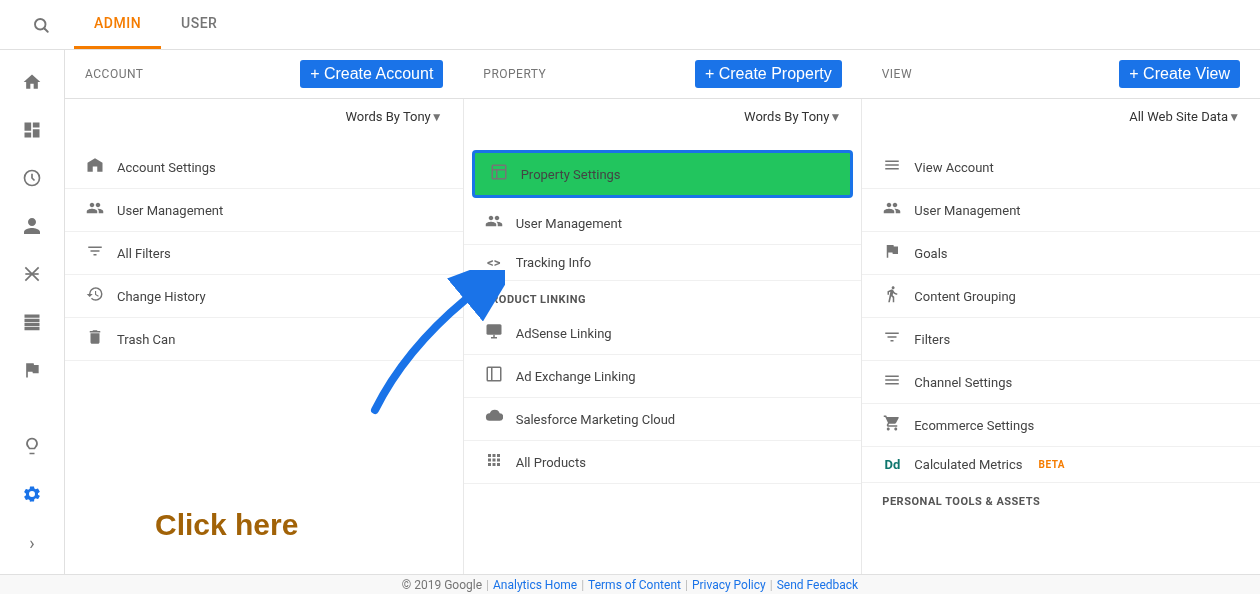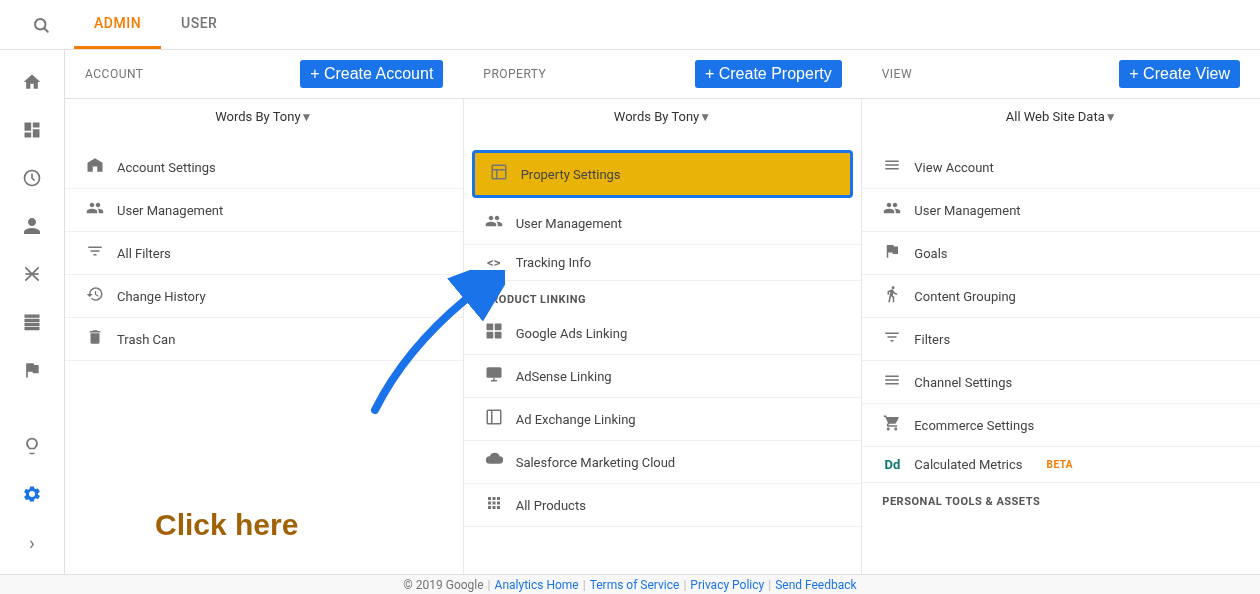--- a/index.html
+++ b/index.html
@@ -134,21 +134,21 @@
     }
     .dropdown-cell {
       flex: 1;
       padding: 6px 20px 10px;
       border-right: 1px solid #e8e8e8;
     }
     .dropdown-cell:last-child { border-right: none; }
     .dropdown-select {
       display: flex;
       align-items: center;
-      justify-content: center;
+      justify-content: flex-end;
       font-size: 13px;
       color: #333;
       cursor: pointer;
       padding: 4px 0;
     }
     .dropdown-arrow { color: #757575; font-size: 12px; }
 
     
     .menu-columns {
       display: flex;
@@ -174,21 +174,21 @@
       border-bottom: 1px solid #f0f0f0;
     }
     .menu-item-icon { color: #757575; font-size: 16px; width: 20px; text-align: center; flex-shrink: 0; }
     .menu-item-text { font-size: 13px; color: #444; }
 
     
     .property-settings-highlight {
       border: 3px solid #1a73e8;
       border-radius: 4px;
       margin: 4px 8px;
-      background: #eab308;
+      background: #22c55e;
       display: flex;
       align-items: center;
       padding: 10px 14px;
       cursor: pointer;
       gap: 12px;
     }
 
     .section-label {
       padding: 12px 20px 6px;
       font-size: 11px;
@@ -202,21 +202,21 @@
     .click-here-overlay {
       position: relative;
     }
 
     
     .beta-badge {
       font-size: 10px;
       font-weight: 700;
       color: #f57c00;
       letter-spacing: 0.5px;
-      margin-left: 12px;
+      margin-left: 4px;
     }
 
     
     .footer {
       height: 20px;
       background: #f8f8f8;
       border-top: 1px solid #e0e0e0;
       display: flex;
       align-items: center;
       justify-content: center;
@@ -429,31 +429,20 @@
         <div class="menu-item">
           <span class="menu-item-icon" style="font-size:13px;font-weight:bold;color:#757575;">&lt;&gt;</span>
           <span class="menu-item-text">Tracking Info</span>
         </div>
 
         <div class="section-label">PRODUCT LINKING</div>
 
         <div class="menu-item">
           <span class="menu-item-icon">
             <svg width="18" height="18" viewBox="0 0 24 24" fill="#757575">
-                <rect x="2" y="2" width="9" height="9" rx="1"></rect>
-                <rect x="2" y="13" width="9" height="9" rx="1"></rect>
-                <rect x="13" y="2" width="9" height="9" rx="1"></rect>
-                <rect x="13" y="13" width="9" height="9" rx="1"></rect>
-              </svg>
-          </span>
-          <span class="menu-item-text">Google Ads Linking</span>
-        </div>
-        <div class="menu-item">
-          <span class="menu-item-icon">
-            <svg width="18" height="18" viewBox="0 0 24 24" fill="#757575">
                 <rect x="2" y="3" width="20" height="14" rx="2" ry="2"></rect>
                 <line x1="8" y1="21" x2="16" y2="21" stroke="#757575" stroke-width="2"></line>
                 <line x1="12" y1="17" x2="12" y2="21" stroke="#757575" stroke-width="2"></line>
               </svg>
           </span>
           <span class="menu-item-text">AdSense Linking</span>
         </div>
         <div class="menu-item">
           <span class="menu-item-icon">
             <svg width="18" height="18" viewBox="0 0 24 24" fill="none" stroke="#757575" stroke-width="2">
@@ -548,18 +537,18 @@
 
     </div>
   </div>
 </div>
 
 <div class="footer">
   <span>© 2019 Google</span>
   <span class="footer-sep">|</span>
   <a href="#">Analytics Home</a>
   <span class="footer-sep">|</span>
-  <a href="#">Terms of Service</a>
+  <a href="#">Terms of Content</a>
   <span class="footer-sep">|</span>
   <a href="#">Privacy Policy</a>
   <span class="footer-sep">|</span>
   <a href="#">Send Feedback</a>
 </div>
 
 </body></html>

